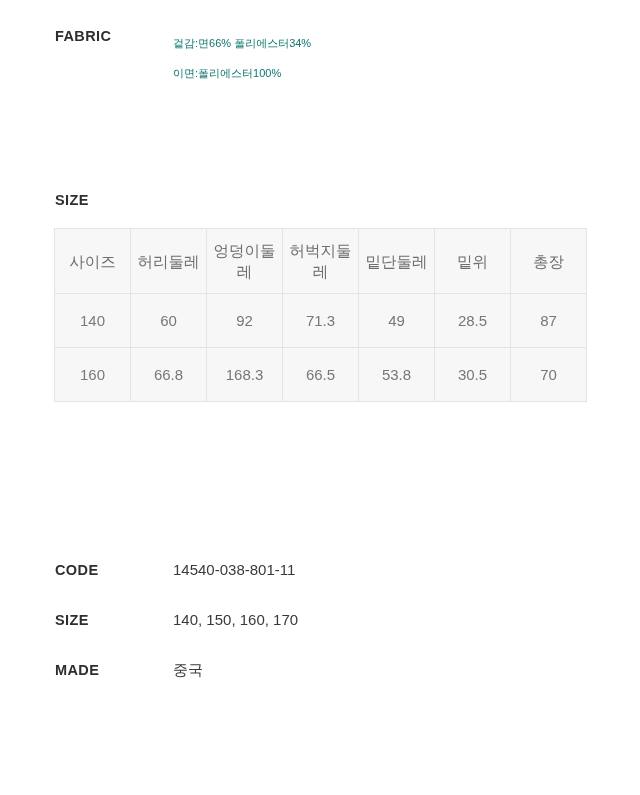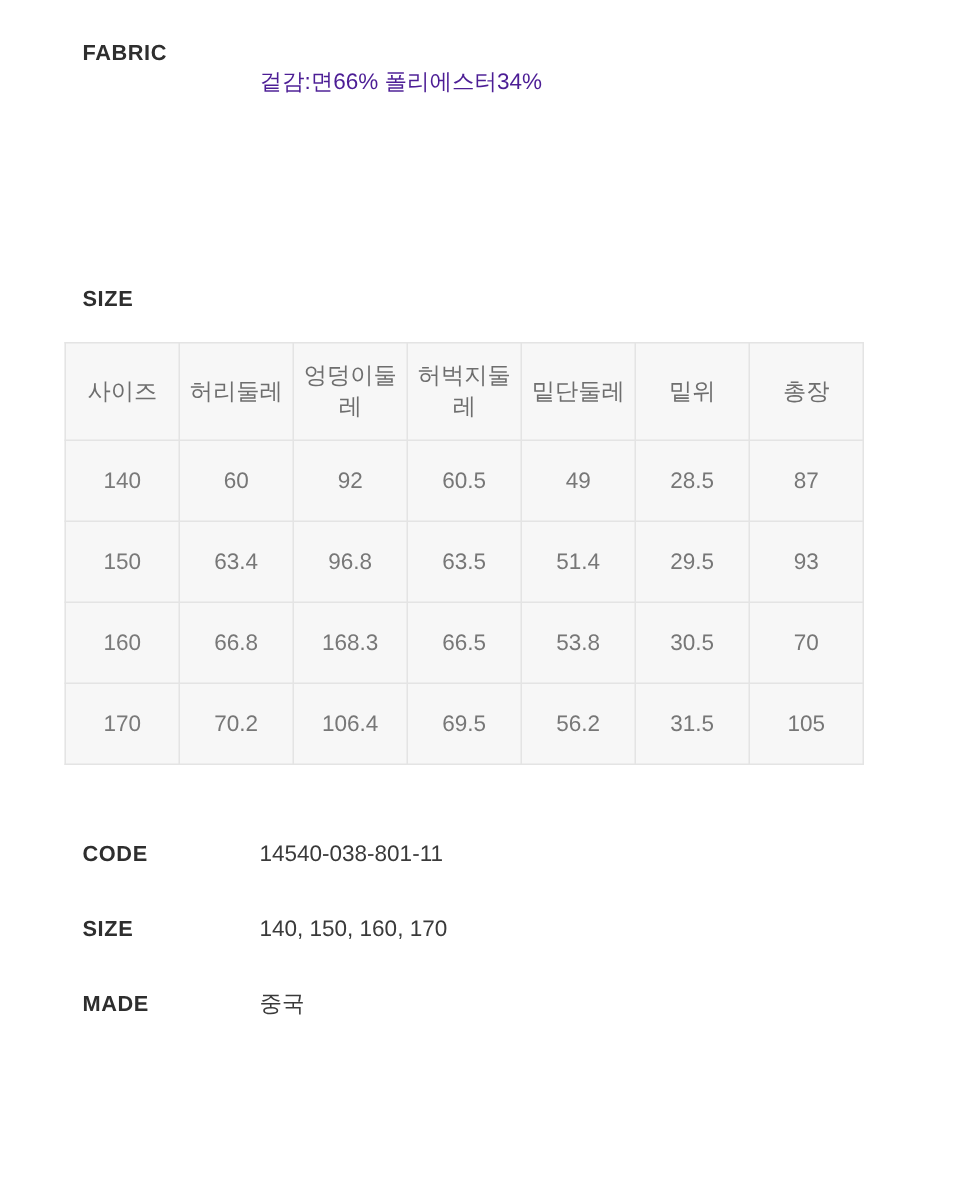--- a/index.html
+++ b/index.html
@@ -33,43 +33,42 @@
     width: 118px;
     vertical-align: top;
     font-size: 14.5px;
     font-weight: bold;
     letter-spacing: 0.4px;
     color: #2e2e2e;
   }
   .fabric-values {
     display: inline-block;
     vertical-align: top;
-    font-size: 15px;
-    color: #4c1d95;
-    margin-top: 12px;
+    font-size: 11px;
+    color: #0f766e;
   }
   .fabric-values div {
     line-height: 30px;
   }
 
   
   .size-heading {
     position: absolute;
     left: 55px;
     top: 192px;
     font-size: 14.5px;
     font-weight: bold;
     letter-spacing: 0.4px;
     color: #2e2e2e;
   }
 
   
   .size-table-wrap {
     position: absolute;
-    left: 43px;
+    left: 54px;
     top: 228px;
     width: 532px;
   }
   table.size-table {
     border-collapse: collapse;
     width: 532px;
     table-layout: fixed;
     background: #f7f7f7;
   }
   table.size-table th,
@@ -130,21 +129,21 @@
     font-size: 15px;
     color: #3a3a3a;
   }
 </style>
 </head>
 <body>
 
 <div class="page">
 
   <div class="fabric-block">
-    <span class="row-label">FABRIC</span><span class="fabric-values"><div>겉감:면66% 폴리에스터34%</div></span>
+    <span class="row-label">FABRIC</span><span class="fabric-values"><div>겉감:면66% 폴리에스터34%</div><div>이면:폴리에스터100%</div></span>
   </div>
 
   <div class="size-heading">SIZE</div>
 
   <div class="size-table-wrap">
     <table class="size-table">
       <colgroup>
         <col class="c0">
           <col class="c1">
           <col class="c2">
@@ -162,51 +161,33 @@
           <th>밑단둘레</th>
           <th>밑위</th>
           <th>총장</th>
         </tr>
       </thead>
       <tbody>
         <tr>
           <td class="first-col">140</td>
           <td>60</td>
           <td>92</td>
-          <td>60.5</td>
+          <td>71.3</td>
           <td>49</td>
           <td>28.5</td>
           <td>87</td>
-        </tr>
-        <tr>
-          <td class="first-col">150</td>
-          <td>63.4</td>
-          <td>96.8</td>
-          <td>63.5</td>
-          <td>51.4</td>
-          <td>29.5</td>
-          <td>93</td>
         </tr>
         <tr>
           <td class="first-col">160</td>
           <td>66.8</td>
           <td>168.3</td>
           <td>66.5</td>
           <td>53.8</td>
           <td>30.5</td>
           <td>70</td>
-        </tr>
-        <tr>
-          <td class="first-col">170</td>
-          <td>70.2</td>
-          <td>106.4</td>
-          <td>69.5</td>
-          <td>56.2</td>
-          <td>31.5</td>
-          <td>105</td>
         </tr>
       </tbody>
     </table>
   </div>
 
   <div class="info-list">
     <div class="info-row">
       <span class="info-key">CODE</span><span class="info-val">14540-038-801-11</span>
     </div>
     <div class="info-row">

